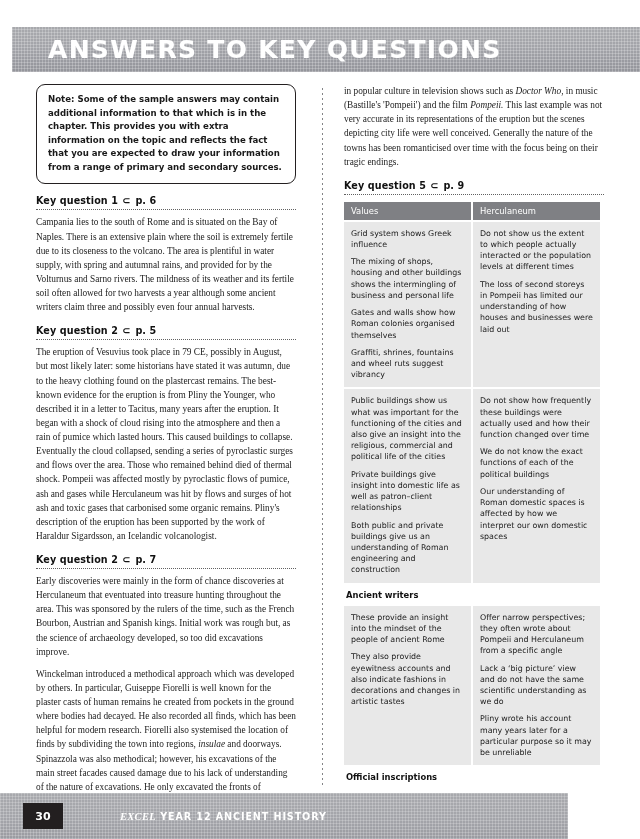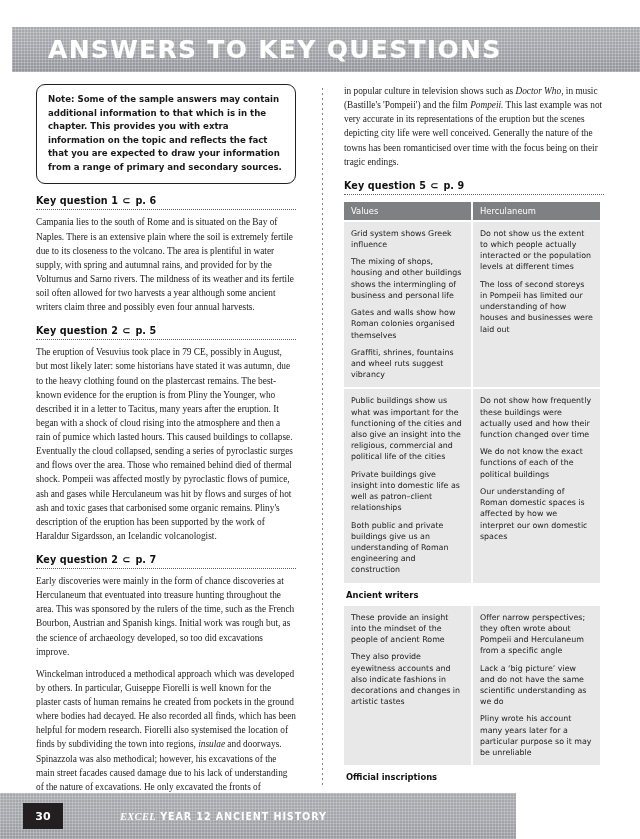--- a/index.html
+++ b/index.html
@@ -157,21 +157,21 @@
     line-height: 1.42;
     color: #212121;
   }
   .vl-table td.cell p:last-child { margin-bottom: 0; }
 
   
   .footer-banner {
     position: absolute;
     left: 0;
     bottom: 0;
-    width: 516px;
+    width: 568px;
     height: 46px;
     background:
       repeating-linear-gradient(0deg, rgba(255,255,255,0.20) 0px, rgba(255,255,255,0.20) 1px, rgba(0,0,0,0) 1px, rgba(0,0,0,0) 3px),
       repeating-linear-gradient(90deg, rgba(255,255,255,0.20) 0px, rgba(255,255,255,0.20) 1px, rgba(0,0,0,0) 1px, rgba(0,0,0,0) 3px),
       linear-gradient(180deg, #a8a9ad 0%, #a4a5aa 55%, #9a9ba1 100%);
     display: flex;
     align-items: center;
   }
   .page-badge {
     width: 40px;

